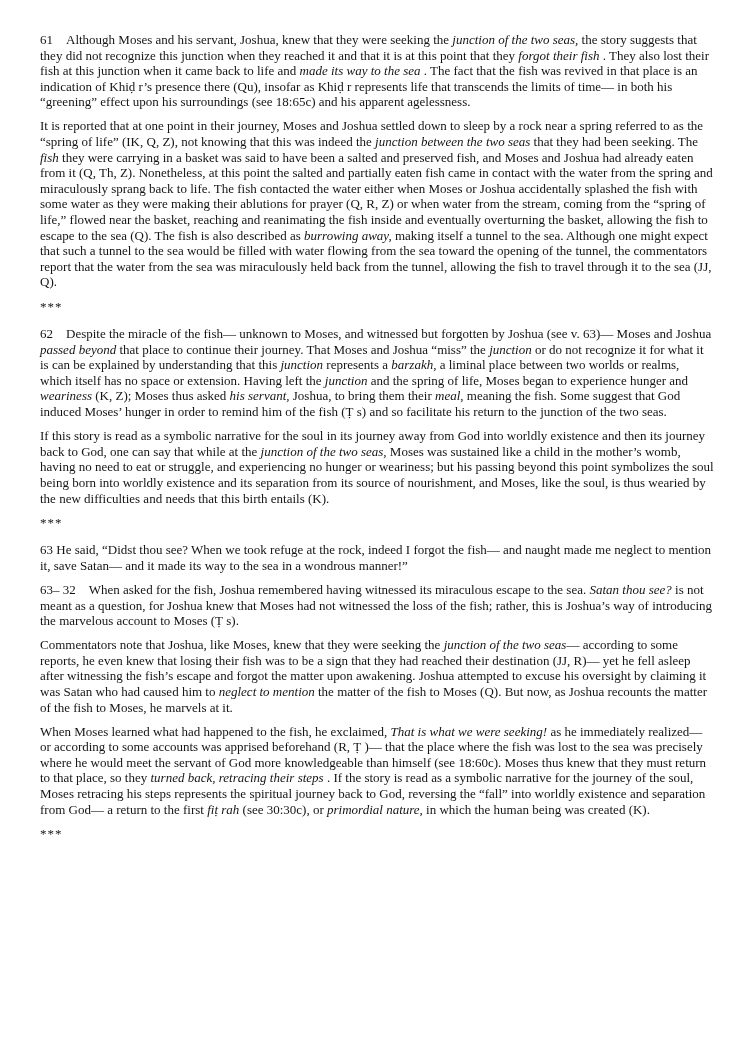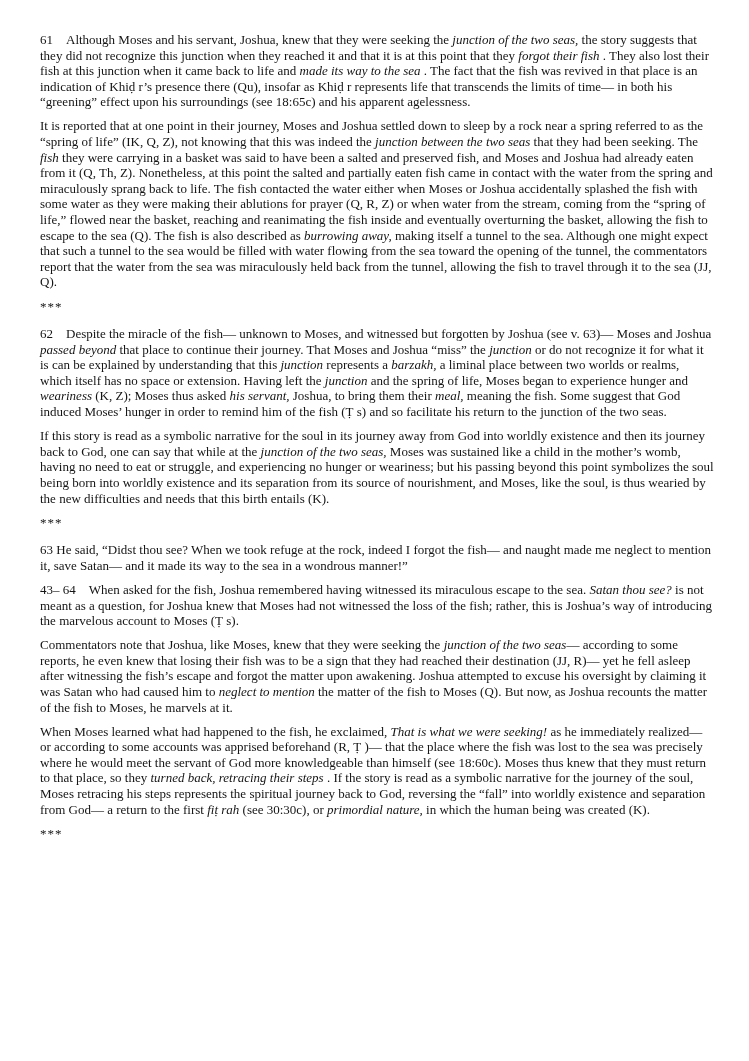--- a/index.html
+++ b/index.html
@@ -42,18 +42,18 @@
 
 <div class="page">
   <div class="content">
       <p class="block commentary"><span>61 Although Moses and his servant, Joshua, knew that they were seeking the </span><span class="it">junction of the two seas,</span><span> the story suggests that they did not recognize this junction when they reached it and that it is at this point that they </span><span class="it">forgot their fish</span><span> . They also lost their fish at this junction when it came back to life and </span><span class="it">made its way to the sea</span><span> . The fact that the fish was revived in that place is an indication of Khiḍ r’s presence there (Qu), insofar as Khiḍ r represents life that transcends the limits of time— in both his “greening” effect upon his surroundings (see 18:65c) and his apparent agelessness.</span></p>
       <p class="block commentary"><span>It is reported that at one point in their journey, Moses and Joshua settled down to sleep by a rock near a spring referred to as the “spring of life” (IK, Q, Z), not knowing that this was indeed the </span><span class="it">junction between the two seas</span><span> that they had been seeking. The </span><span class="it">fish</span><span> they were carrying in a basket was said to have been a salted and preserved fish, and Moses and Joshua had already eaten from it (Q, Th, Z). Nonetheless, at this point the salted and partially eaten fish came in contact with the water from the spring and miraculously sprang back to life. The fish contacted the water either when Moses or Joshua accidentally splashed the fish with some water as they were making their ablutions for prayer (Q, R, Z) or when water from the stream, coming from the “spring of life,” flowed near the basket, reaching and reanimating the fish inside and eventually overturning the basket, allowing the fish to escape to the sea (Q). The fish is also described as </span><span class="it">burrowing away,</span><span> making itself a tunnel to the sea. Although one might expect that such a tunnel to the sea would be filled with water flowing from the sea toward the opening of the tunnel, the commentators report that the water from the sea was miraculously held back from the tunnel, allowing the fish to travel through it to the sea (JJ, Q).</span></p>
       <p class="block separator"><span>***</span></p>
       <p class="block commentary"><span>62 Despite the miracle of the fish— unknown to Moses, and witnessed but forgotten by Joshua (see v. 63)— Moses and Joshua </span><span class="it">passed beyond</span><span> that place to continue their journey. That Moses and Joshua “miss” the </span><span class="it">junction</span><span> or do not recognize it for what it is can be explained by understanding that this </span><span class="it">junction</span><span> represents a </span><span class="it">barzakh,</span><span> a liminal place between two worlds or realms, which itself has no space or extension. Having left the </span><span class="it">junction</span><span> and the spring of life, Moses began to experience hunger and </span><span class="it">weariness</span><span> (K, Z); Moses thus asked </span><span class="it">his servant,</span><span> Joshua, to bring them their </span><span class="it">meal,</span><span> meaning the fish. Some suggest that God induced Moses’ hunger in order to remind him of the fish (Ṭ s) and so facilitate his return to the junction of the two seas.</span></p>
       <p class="block commentary"><span>If this story is read as a symbolic narrative for the soul in its journey away from God into worldly existence and then its journey back to God, one can say that while at the </span><span class="it">junction of the two seas,</span><span> Moses was sustained like a child in the mother’s womb, having no need to eat or struggle, and experiencing no hunger or weariness; but his passing beyond this point symbolizes the soul being born into worldly existence and its separation from its source of nourishment, and Moses, like the soul, is thus wearied by the new difficulties and needs that this birth entails (K).</span></p>
       <p class="block separator"><span>***</span></p>
       <p class="block verse"><span>63 He said, “Didst thou see? When we took refuge at the rock, indeed I forgot the fish— and naught made me neglect to mention it, save Satan— and it made its way to the sea in a wondrous manner!”</span></p>
-      <p class="block commentary"><span>43– 64 When asked for the fish, Joshua remembered having witnessed its miraculous escape to the sea. </span><span class="it">Satan thou see?</span><span> is not meant as a question, for Joshua knew that Moses had not witnessed the loss of the fish; rather, this is Joshua’s way of introducing the marvelous account to Moses (Ṭ s).</span></p>
+      <p class="block commentary"><span>63– 32 When asked for the fish, Joshua remembered having witnessed its miraculous escape to the sea. </span><span class="it">Satan thou see?</span><span> is not meant as a question, for Joshua knew that Moses had not witnessed the loss of the fish; rather, this is Joshua’s way of introducing the marvelous account to Moses (Ṭ s).</span></p>
       <p class="block commentary"><span>Commentators note that Joshua, like Moses, knew that they were seeking the </span><span class="it">junction of the two seas</span><span>— according to some reports, he even knew that losing their fish was to be a sign that they had reached their destination (JJ, R)— yet he fell asleep after witnessing the fish’s escape and forgot the matter upon awakening. Joshua attempted to excuse his oversight by claiming it was Satan who had caused him to </span><span class="it">neglect to mention</span><span> the matter of the fish to Moses (Q). But now, as Joshua recounts the matter of the fish to Moses, he marvels at it.</span></p>
       <p class="block commentary"><span>When Moses learned what had happened to the fish, he exclaimed, </span><span class="it">That is what we were seeking!</span><span> as he immediately realized— or according to some accounts was apprised beforehand (R, Ṭ )— that the place where the fish was lost to the sea was precisely where he would meet the servant of God more knowledgeable than himself (see 18:60c). Moses thus knew that they must return to that place, so they </span><span class="it">turned back, retracing their steps</span><span> . If the story is read as a symbolic narrative for the journey of the soul, Moses retracing his steps represents the spiritual journey back to God, reversing the “fall” into worldly existence and separation from God— a return to the first </span><span class="it">fiṭ rah</span><span> (see 30:30c), or </span><span class="it">primordial nature,</span><span> in which the human being was created (K).</span></p>
       <p class="block separator"><span>***</span></p>
     </div>
 </div>
 
 </body></html>

